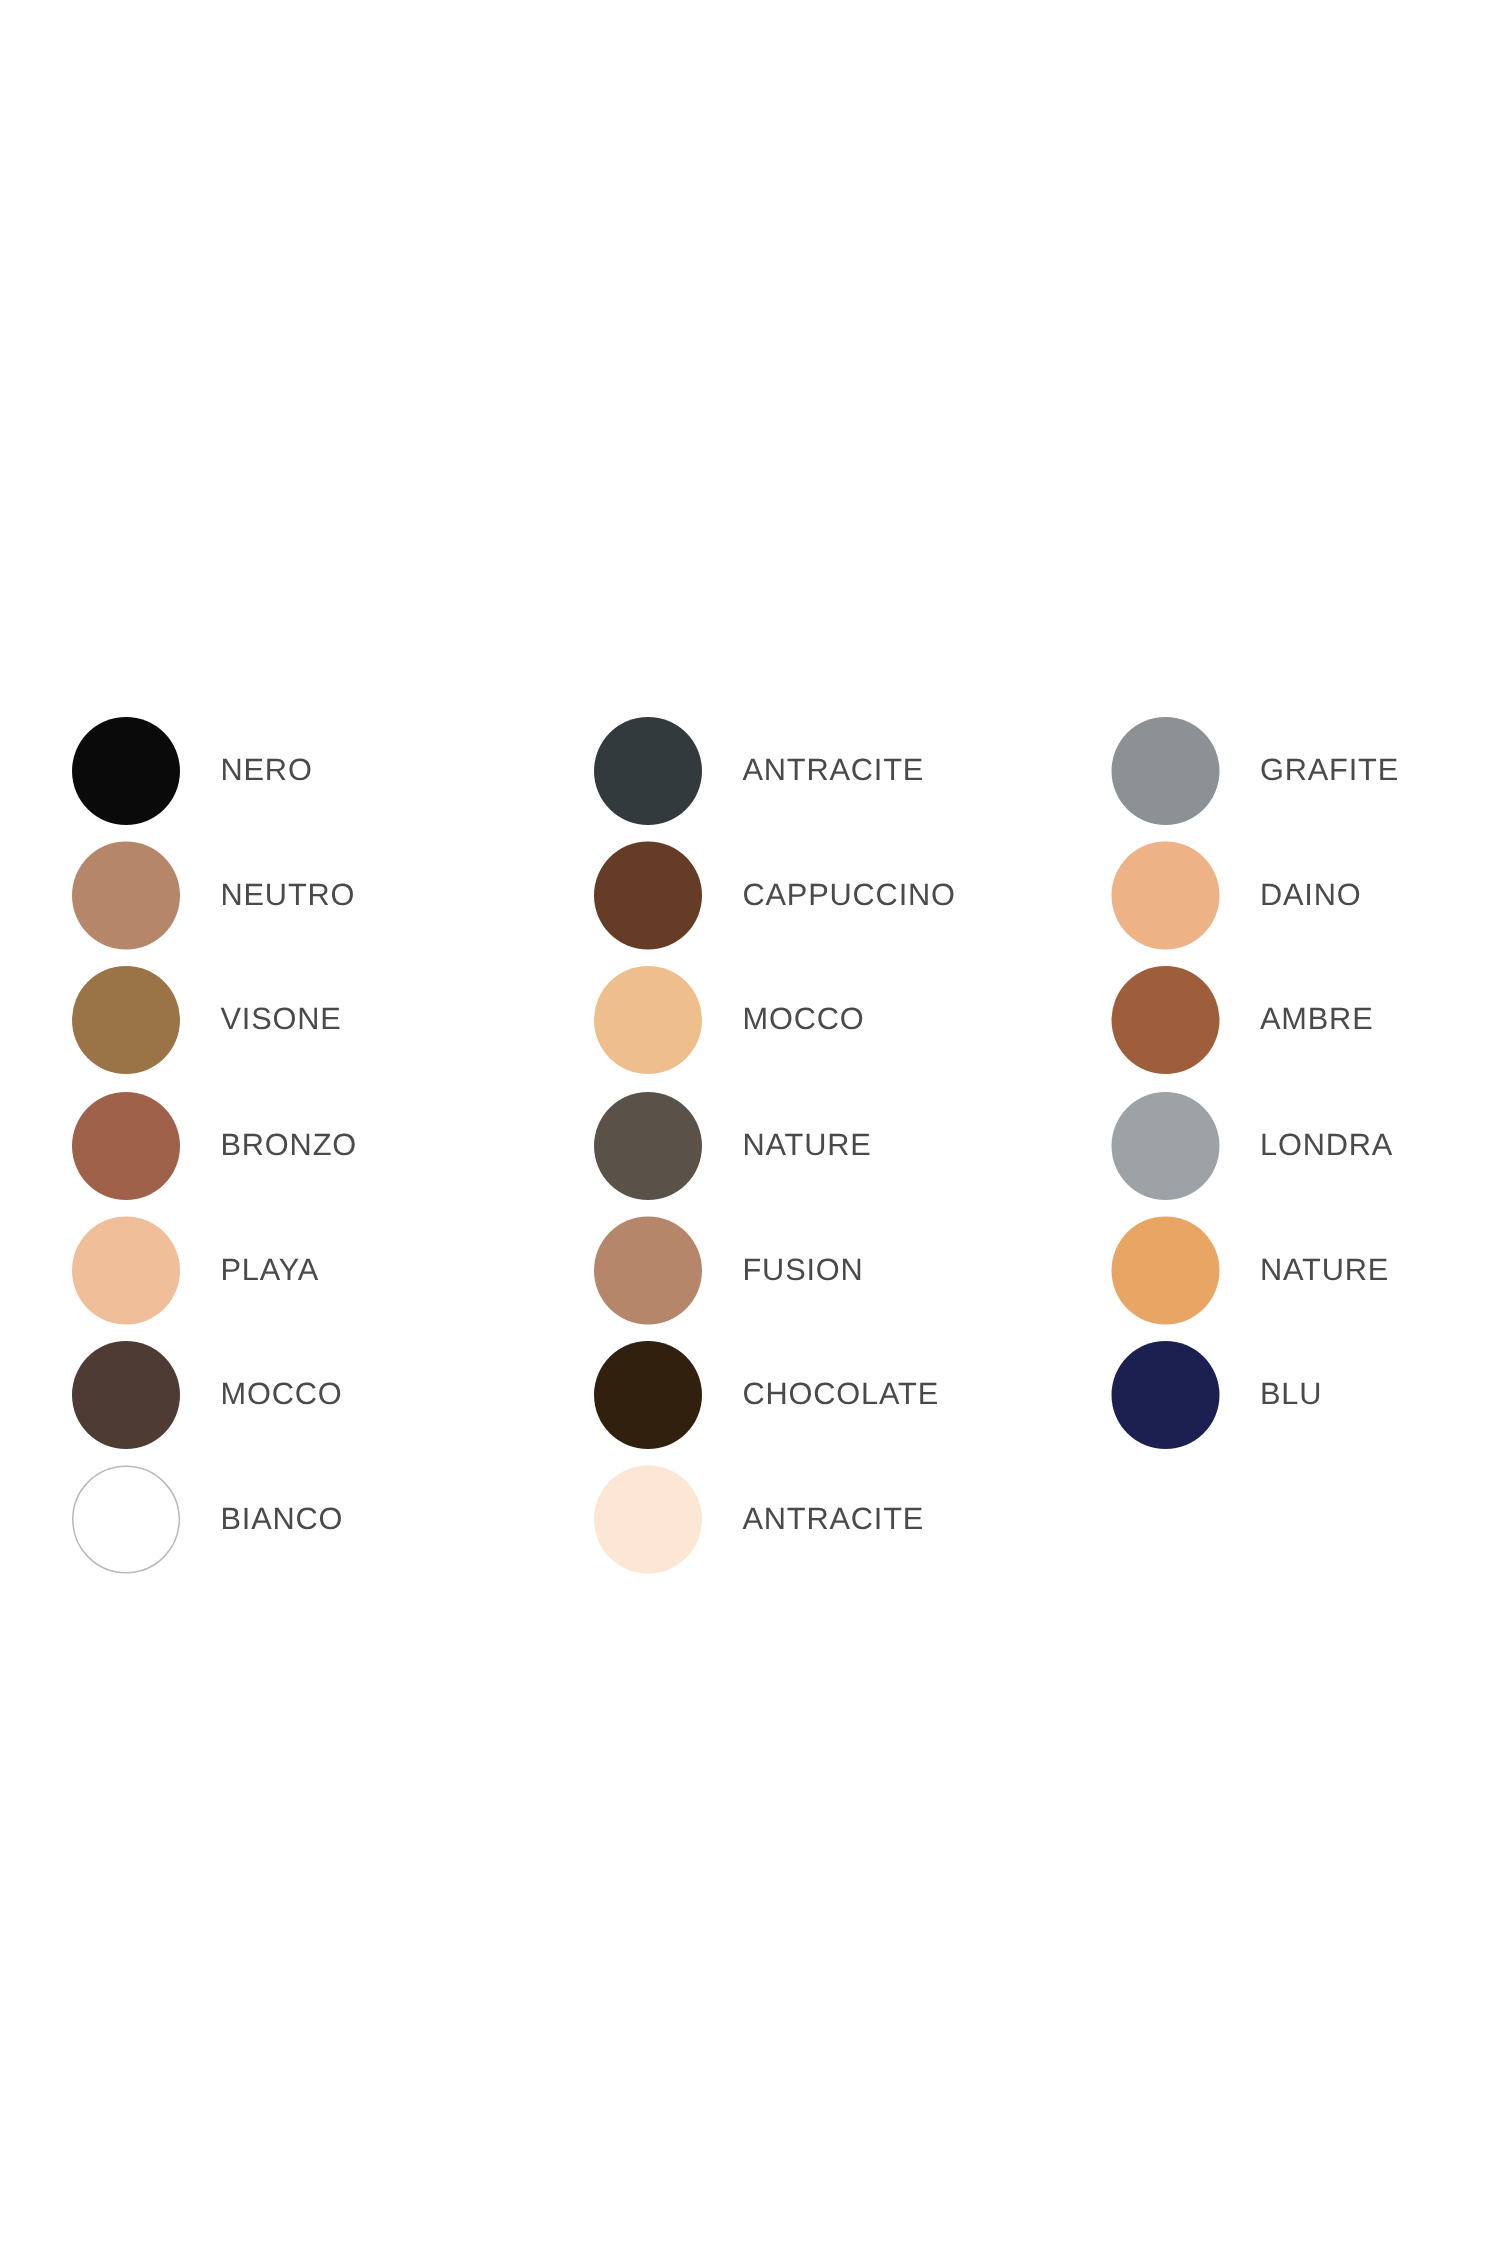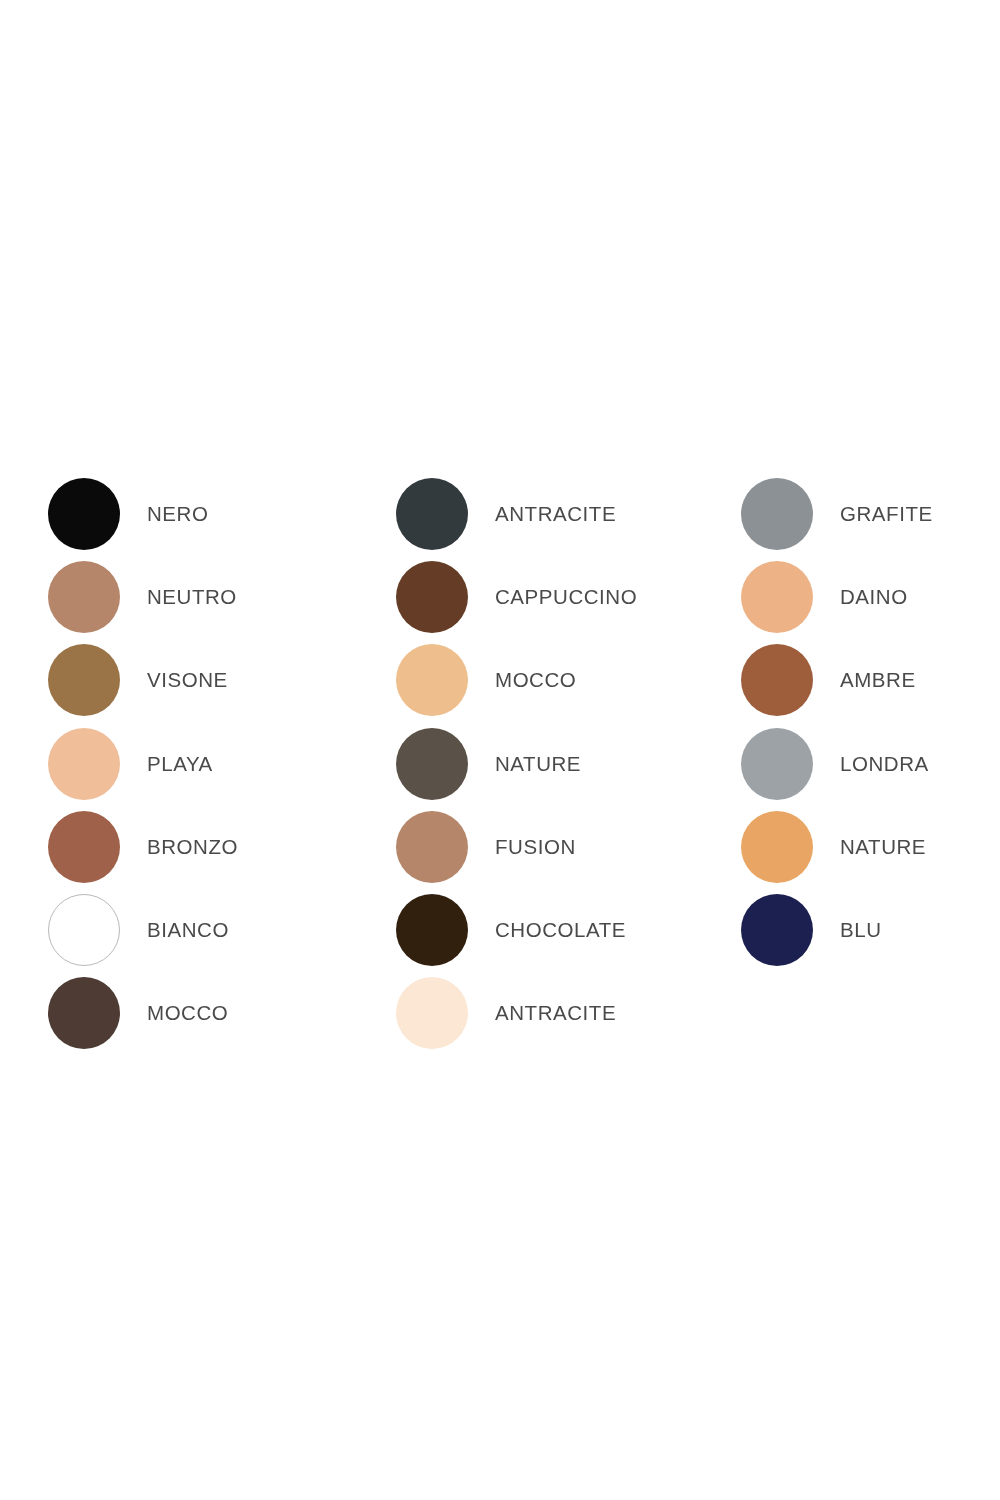--- a/index.html
+++ b/index.html
@@ -85,34 +85,34 @@
         </div>
         <div class="swatch-row">
           <div class="swatch-dot" style="background: rgb(181, 134, 106);"></div>
           <span class="swatch-label">NEUTRO</span>
         </div>
         <div class="swatch-row">
           <div class="swatch-dot" style="background: rgb(154, 115, 71);"></div>
           <span class="swatch-label">VISONE</span>
         </div>
         <div class="swatch-row">
+          <div class="swatch-dot" style="background: rgb(160, 97, 74);"></div>
+          <span class="swatch-label">BRONZO</span>
+        </div>
+        <div class="swatch-row">
           <div class="swatch-dot" style="background: rgb(240, 190, 153);"></div>
           <span class="swatch-label">PLAYA</span>
         </div>
         <div class="swatch-row">
-          <div class="swatch-dot" style="background: rgb(160, 97, 74);"></div>
-          <span class="swatch-label">BRONZO</span>
+          <div class="swatch-dot" style="background: rgb(77, 59, 52);"></div>
+          <span class="swatch-label">MOCCO</span>
         </div>
         <div class="swatch-row">
           <div class="swatch-dot outlined" style="background: rgb(255, 255, 255);"></div>
           <span class="swatch-label">BIANCO</span>
-        </div>
-        <div class="swatch-row">
-          <div class="swatch-dot" style="background: rgb(77, 59, 52);"></div>
-          <span class="swatch-label">MOCCO</span>
         </div>
       </div>
       <div class="swatch-column col-1">
         <div class="swatch-row">
           <div class="swatch-dot" style="background: rgb(51, 58, 61);"></div>
           <span class="swatch-label">ANTRACITE</span>
         </div>
         <div class="swatch-row">
           <div class="swatch-dot" style="background: rgb(101, 60, 37);"></div>
           <span class="swatch-label">CAPPUCCINO</span>

